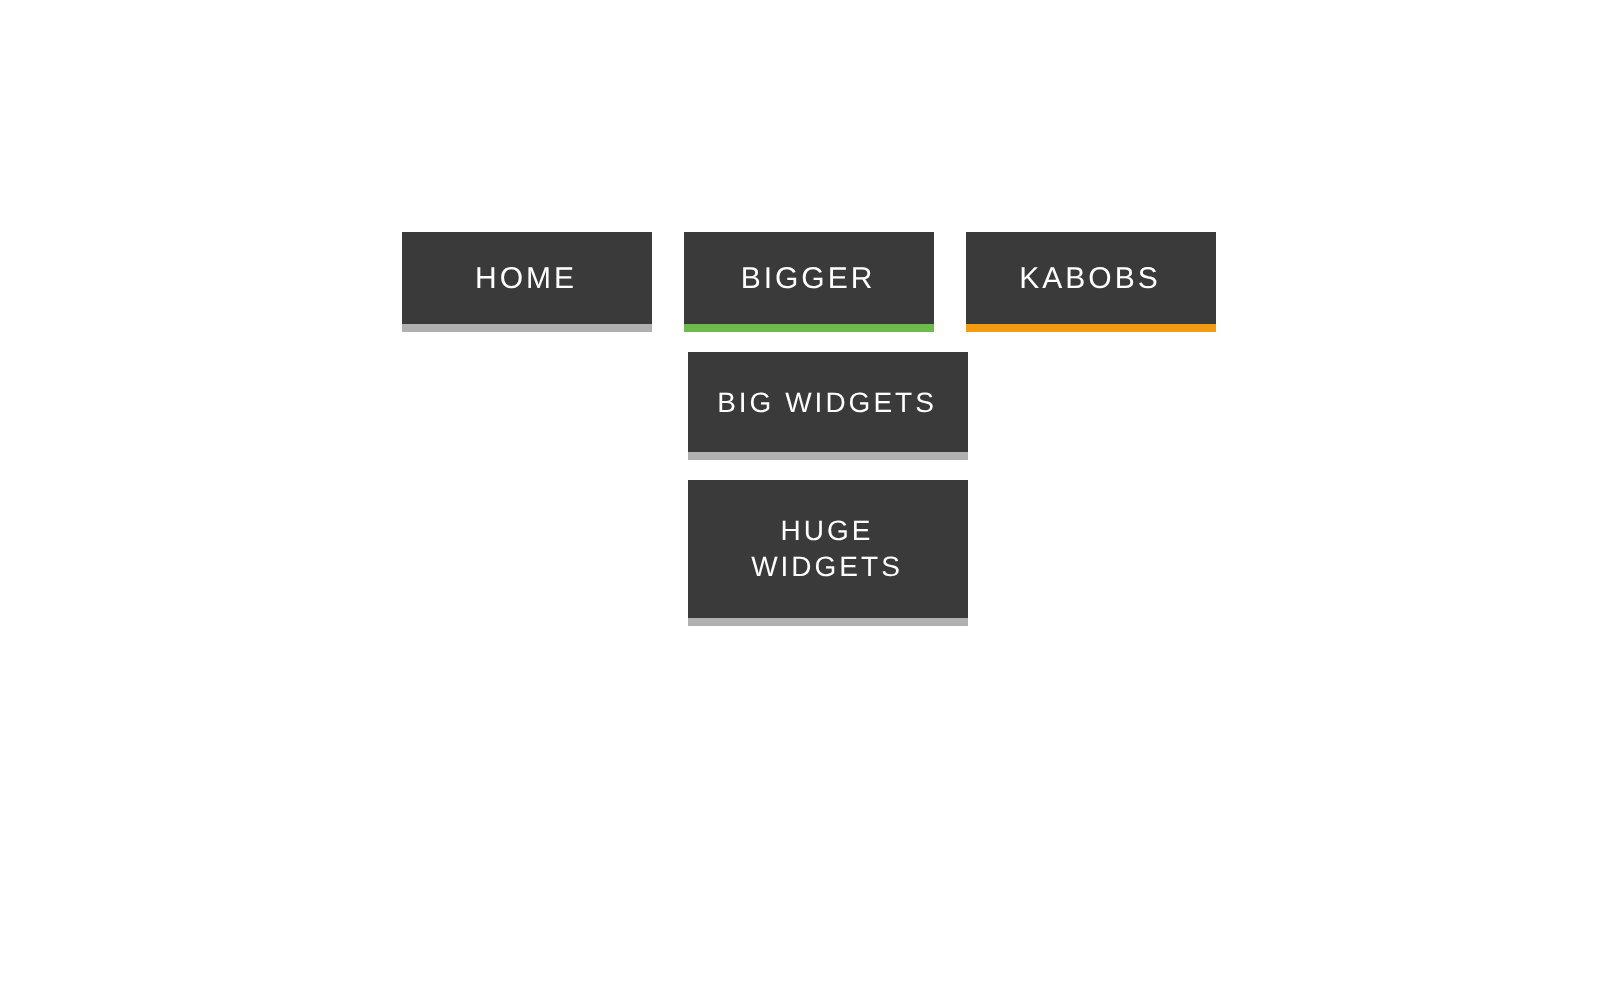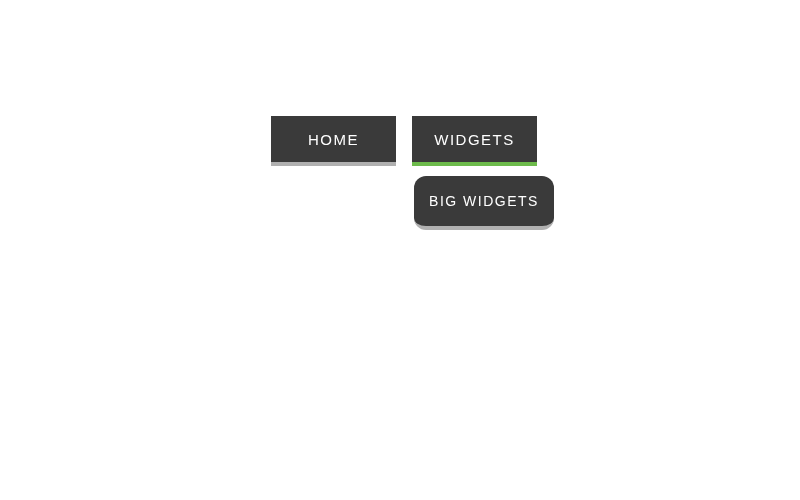--- a/index.html
+++ b/index.html
@@ -54,43 +54,50 @@
     display: flex;
     align-items: center;
     justify-content: center;
     font-size: 14px;
     letter-spacing: 1.5px;
     text-align: center;
     cursor: pointer;
     border-bottom: 4px solid #b0b0b0;
     padding: 12px 8px;
     line-height: 1.3;
-    border-radius: 12px;
   }
 </style>
 </head>
 <body>
 
 <div class="nav-wrap">
   <div class="nav">
 
     <div class="nav-item">
       <div class="nav-btn">
         <span>HOME</span>
       </div>
     </div>
 
 
     <div class="nav-item">
       <div class="nav-btn accent-green">
-        <span>WIDGETS</span>
+        <span>BIGGER</span>
       </div>
       <div class="dropdown">
         <div class="sub-btn">
           <span>BIG WIDGETS</span>
         </div>
+        <div class="sub-btn">
+          <span>HUGE WIDGETS</span>
+        </div>
       </div>
     </div>
 
+    <div class="nav-item">
+      <div class="nav-btn accent-orange">
+        <span>KABOBS</span>
+      </div>
+    </div>
 
 
   </div>
 </div>
 
 </body></html>

